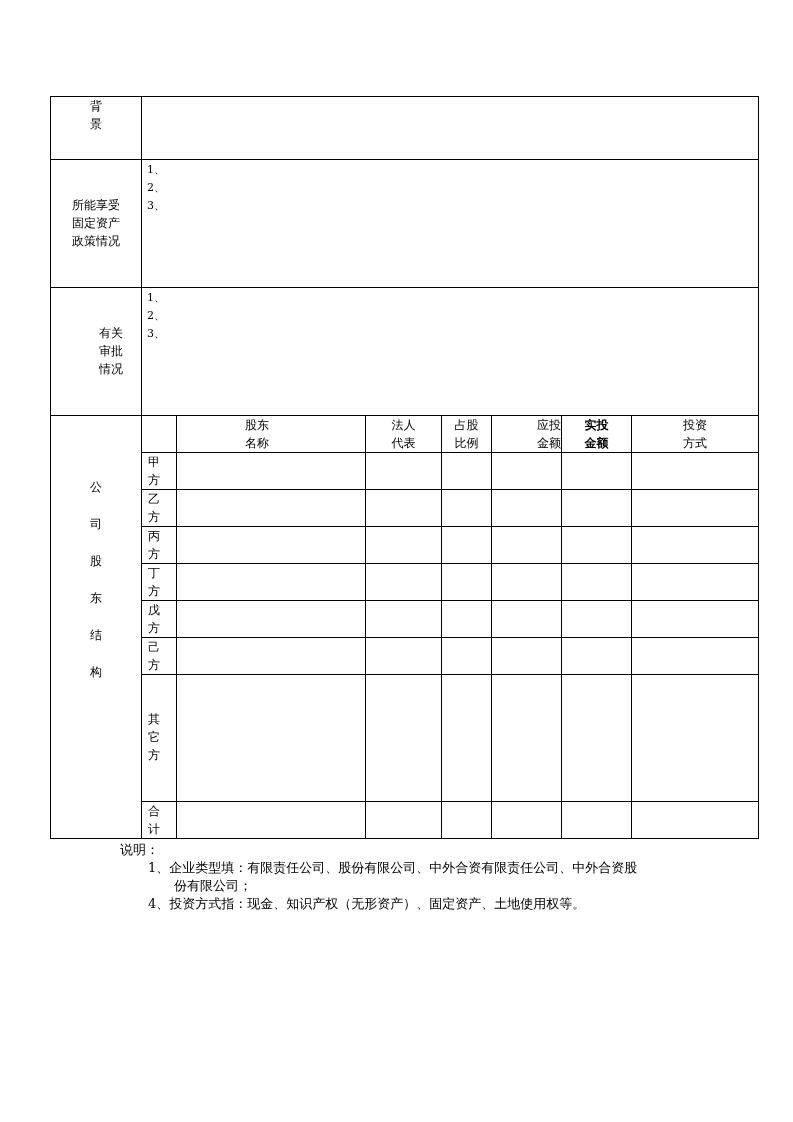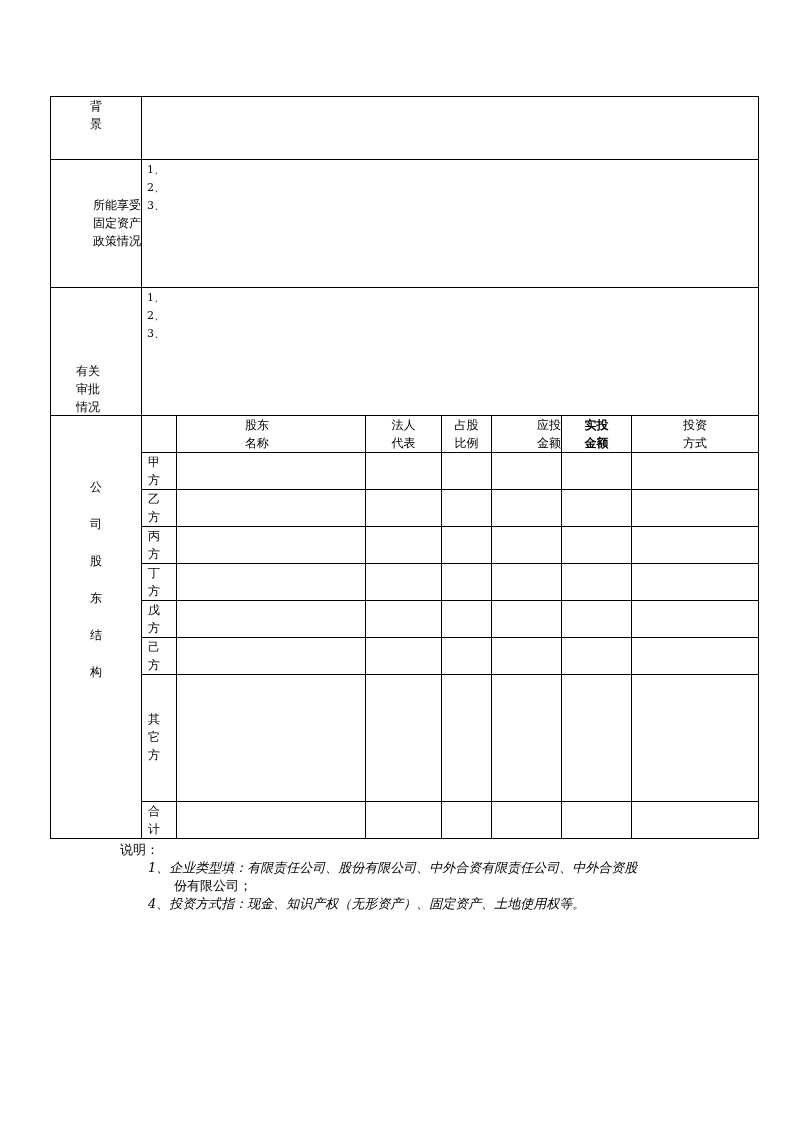--- a/index.html
+++ b/index.html
@@ -6,21 +6,21 @@
   body { width: 793px; height: 1122px; position: relative; font-family: "DejaVu Serif", "Liberation Serif", serif; color: #000; }
   .cell { position: absolute; box-sizing: border-box; }
   .hl { position: absolute; height: 1px; background: #000; }
   .vl { position: absolute; width: 1px; background: #000; }
   .txt { font-size: 12px; line-height: 18px; white-space: nowrap; }
   .center { text-align: center; }
   .list-line { font-size: 11px; line-height: 18px; }
   .notes { position: absolute; left: 120px; top: 841px; font-size: 13px; line-height: 18px; }
   .note-item { padding-left: 28px; }
   .note-item .cont { padding-left: 26px; display:block; }
-  .note-item .first { display:block;font-style:italic; }
+  .note-item .first { display:block; }
 </style>
 </head>
 <body>
 
 <div>
 
   <div class="hl" style="left:50px;top:96px;width:709px;"></div>
   <div class="hl" style="left:50px;top:838px;width:709px;"></div>
   <div class="vl" style="left:50px;top:96px;height:743px;"></div>
   <div class="vl" style="left:758px;top:96px;height:743px;"></div>
@@ -45,32 +45,32 @@
   <div class="vl" style="left:491px;top:415px;height:424px;"></div>
   <div class="vl" style="left:561px;top:415px;height:424px;"></div>
   <div class="vl" style="left:631px;top:415px;height:424px;"></div>
 
   <div class="cell txt center" style="left:51px;top:97px;width:90px;">
     <div>背</div>
     <div>景</div>
   </div>
   <div class="cell" style="left:142px;top:97px;width:616px;height:62px;"></div>
 
-  <div class="cell txt center" style="left:51px;top:196px;width:90px;text-align:right;">
+  <div class="cell txt center" style="left:51px;top:196px;width:90px;">
     <div>所能享受</div>
     <div>固定资产</div>
     <div>政策情况</div>
   </div>
   <div class="cell list-line" style="left:147px;top:161px;width:606px;height:124px;">
     <div>1、</div>
     <div>2、</div>
     <div>3、</div>
   </div>
 
-  <div class="cell txt center" style="left:43px;top:324px;width:90px;margin-top:38px;">
+  <div class="cell txt center" style="left:66px;top:324px;width:90px;">
     <div>有关</div>
     <div>审批</div>
     <div>情况</div>
   </div>
   <div class="cell list-line" style="left:147px;top:289px;width:606px;height:124px;">
     <div>1、</div>
     <div>2、</div>
     <div>3、</div>
   </div>
 

